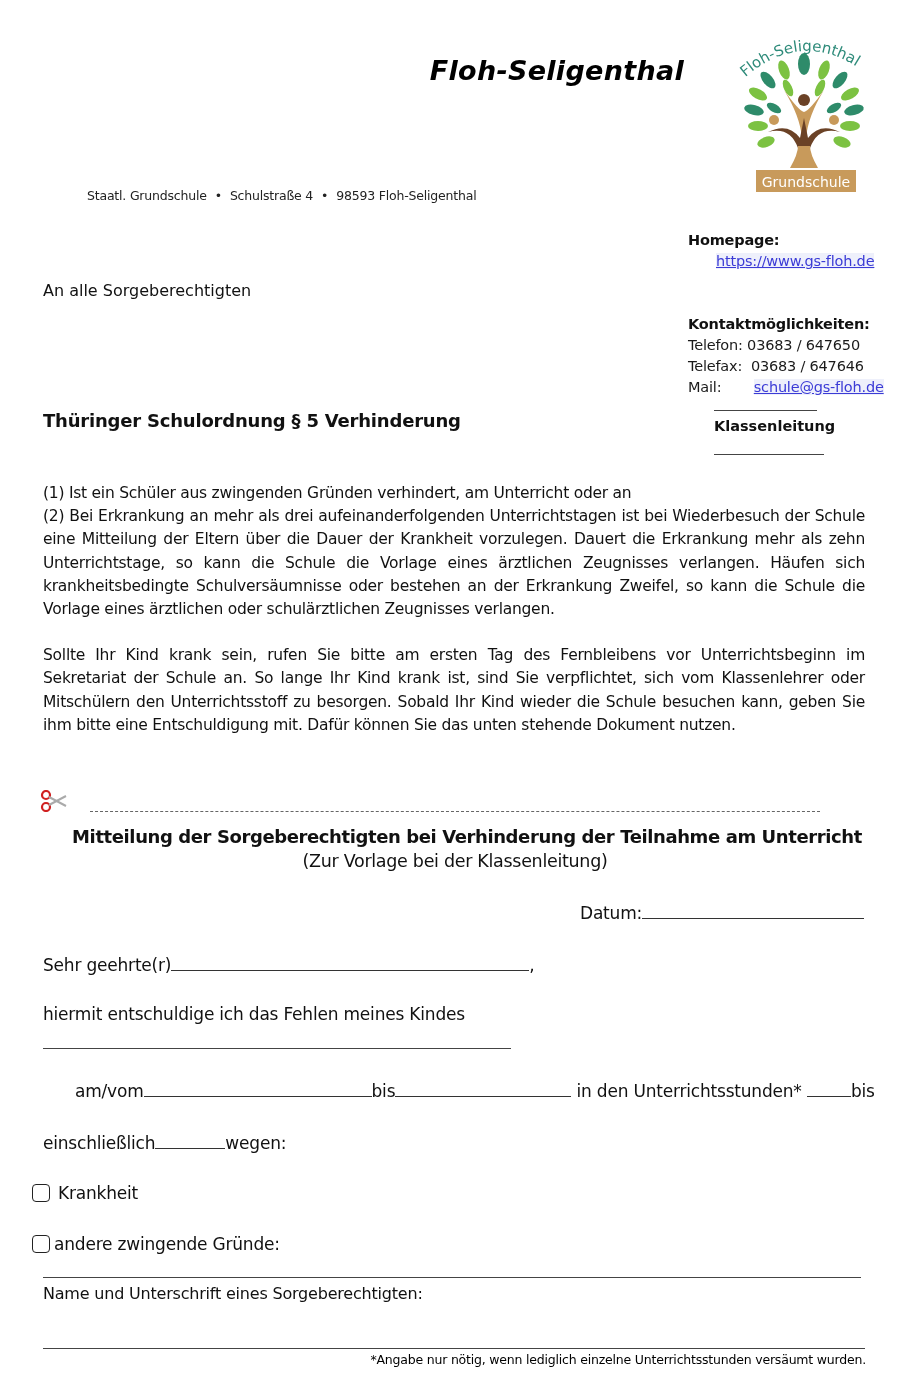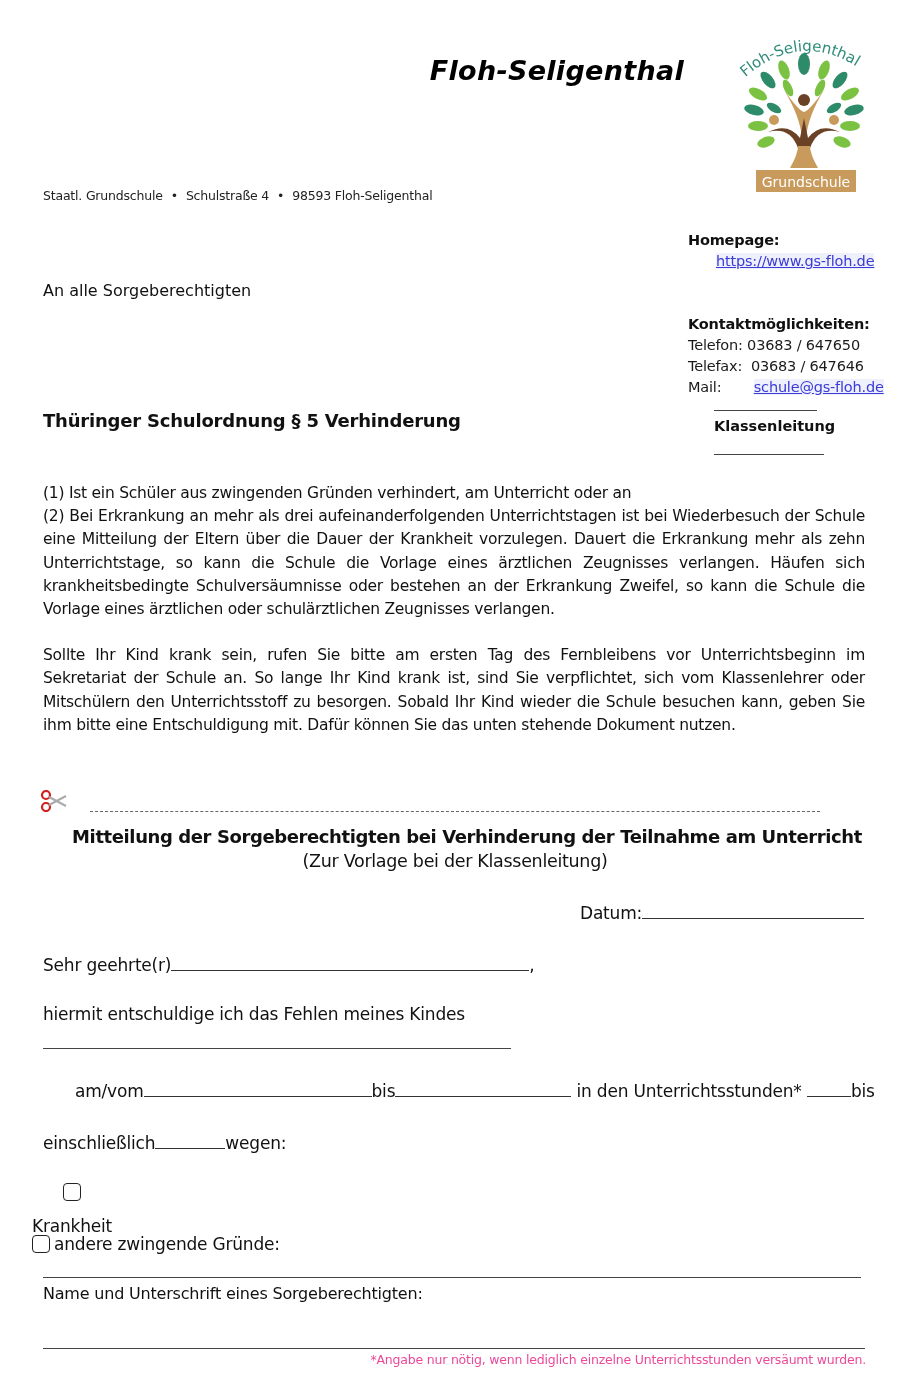--- a/index.html
+++ b/index.html
@@ -1,21 +1,21 @@
 <!DOCTYPE html>
 <html><head>
 <meta charset="utf-8">
 <style>
   html, body { margin:0; padding:0; background:#ffffff; }
   body { width:924px; height:1384px; position:relative; overflow:hidden;
          font-family:"DejaVu Sans", "Liberation Sans", sans-serif; color:#1a1a1a; }
   .abs { position:absolute; }
   .title { font-family:"DejaVu Sans", sans-serif; font-weight:bold; font-style:italic;
            font-size:27px; color:#000; letter-spacing:0.3px; line-height:34px; text-align:right; }
-  .addr { font-size:12.5px; color:#222; letter-spacing:-0.2px; }
+  .addr { font-size:12.5px; color:#222; letter-spacing:-0.2px;margin-left:44px; }
   .addr .sep { margin:0 8px; }
   .rcol { font-size:14.5px; line-height:21px; color:#1a1a1a; letter-spacing:-0.2px; }
   .rcol b { font-weight:bold; color:#111; }
   .link { color:#3b3bd6; text-decoration:underline; background:#eef0fb;margin-left:28px; }
   .body { font-size:15.5px; line-height:23.2px; letter-spacing:-0.25px; color:#111; }
   .just { text-align:justify; text-align-last:left; }
   .h2 { font-size:18px; font-weight:bold; color:#111; letter-spacing:-0.2px; }
   .form { font-size:17px; color:#111; letter-spacing:-0.2px; }
   .blank { display:inline-block; border-bottom:1.3px solid #333; height:14px; vertical-align:baseline; }
   .line { position:absolute; border-top:1.3px solid #444; height:0; }
@@ -126,26 +126,26 @@
 <div class="abs form" style="left:43px; top:1081px; white-space:nowrap;margin-left:32px;">
   <span>am/vom</span><span class="blank" style="width:228px;"></span><span>bis</span><span class="blank" style="width:176px;"></span>
   <span>in den Unterrichtsstunden*</span>
   <span class="blank" style="width:44px;"></span><span>bis</span>
 </div>
 
 <div class="abs form" style="left:43px; top:1133px;">
   <span>einschließlich</span><span class="blank" style="width:70px;"></span><span>wegen:</span>
 </div>
 
-<div class="abs form" style="left:32px; top:1183px; display:flex; align-items:center; gap:15px;flex-direction:column;">
+<div class="abs form" style="left:32px; top:1183px; display:flex; align-items:center; gap:8px;">
   <span class="checkbox"></span>
   <span>Krankheit</span>
 </div>
 <div class="abs form" style="left:32px; top:1234px; display:flex; align-items:center; gap:4px;">
   <span class="checkbox"></span>
   <span>andere zwingende Gründe:</span>
 </div>
 <div class="line" style="left:43px; top:1277px; width:818px;"></div>
 
 <div class="abs" style="left:43px; top:1284px; font-size:16px; color:#111; letter-spacing:-0.2px;">Name und Unterschrift eines Sorgeberechtigten:</div>
 <div class="line" style="left:43px; top:1348px; width:822px;"></div>
 
-<div class="abs" style="right:58px; top:1352px; font-size:12.5px; color:#ec4899; letter-spacing:-0.2px;">*Angabe nur nötig, wenn lediglich einzelne Unterrichtsstunden versäumt wurden.</div>
+<div class="abs" style="right:58px; top:1352px; font-size:12.5px; color:#000000; letter-spacing:-0.2px;">*Angabe nur nötig, wenn lediglich einzelne Unterrichtsstunden versäumt wurden.</div>
 
 </body></html>

